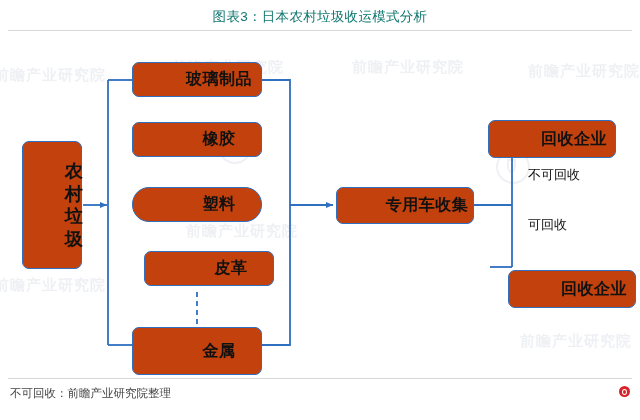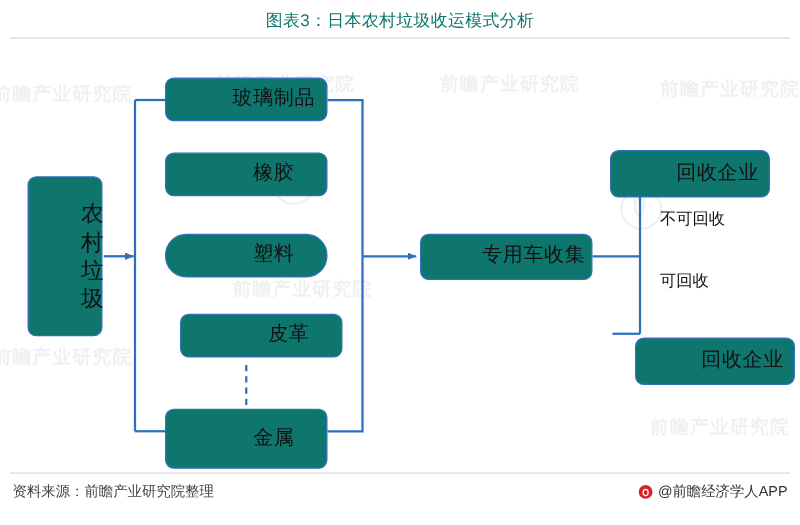--- a/index.html
+++ b/index.html
@@ -81,28 +81,28 @@
     border-radius: 50% 50% 50% 50%;
     box-sizing: border-box;
   }
 
   
   .box {
     position: absolute;
     box-sizing: border-box;
     border: 1.6px solid #2f6fc0;
     border-radius: 7px;
-    background: #0f766e;
+    background: #c2410c;
     color: #111;
     display: flex;
     align-items: center;
     justify-content: center;
     text-align: center;
     font-size: 16px;
-    font-weight: normal;
+    font-weight: bold;
     line-height: 1.15;
     letter-spacing: 0.5px;
     padding-left: 44px;
   }
   .box.thin {
     border-width: 1.4px;
   }
   .label-free {
     position: absolute;
     font-size: 13px;
@@ -213,17 +213,16 @@
 </div>
 
 <div class="box" style="left:508px; top:248px; width:128px; height:38px;margin-top:22px;">
   <span>回收企业</span>
 </div>
 
 <div class="label-free" style="left:528px; top:166px;">不可回收</div>
 <div class="label-free" style="left:528px; top:216px;">可回收</div>
 
 <div class="sep-bottom"></div>
-<div class="source">资料来源：前瞻产业研究院整理</div>
+<div class="source">不可回收：前瞻产业研究院整理</div>
 <div class="credit">
   <span class="credit-dot"></span>
-  <span>@前瞻经济学人APP</span>
 </div>
 
 </body></html>

